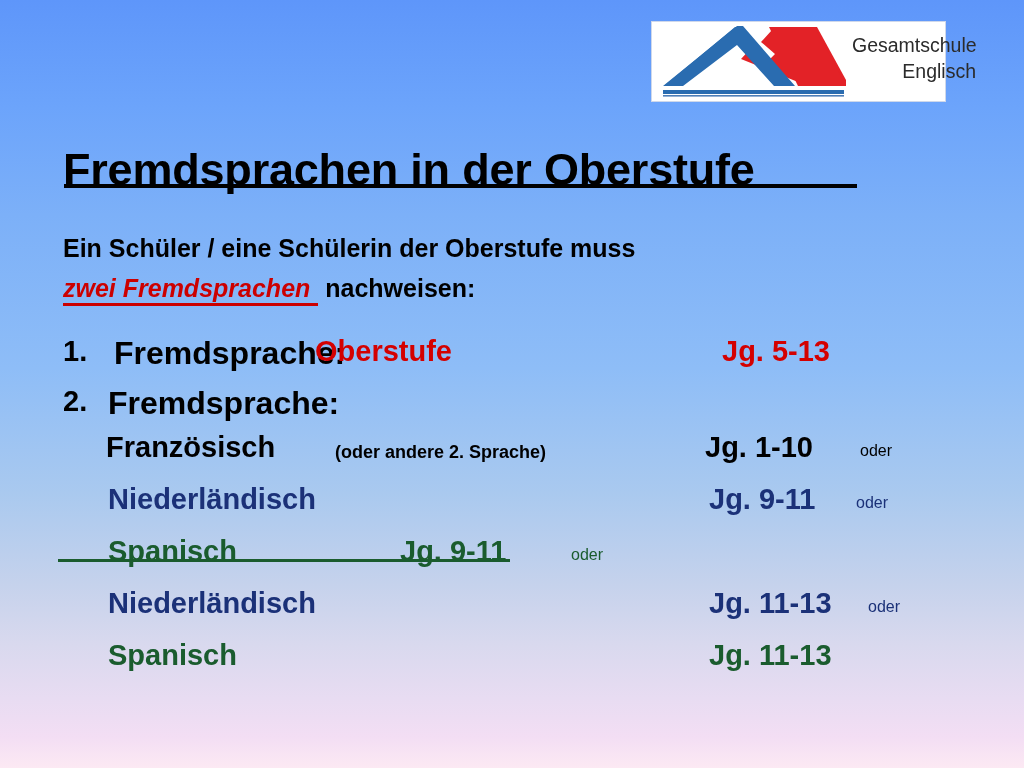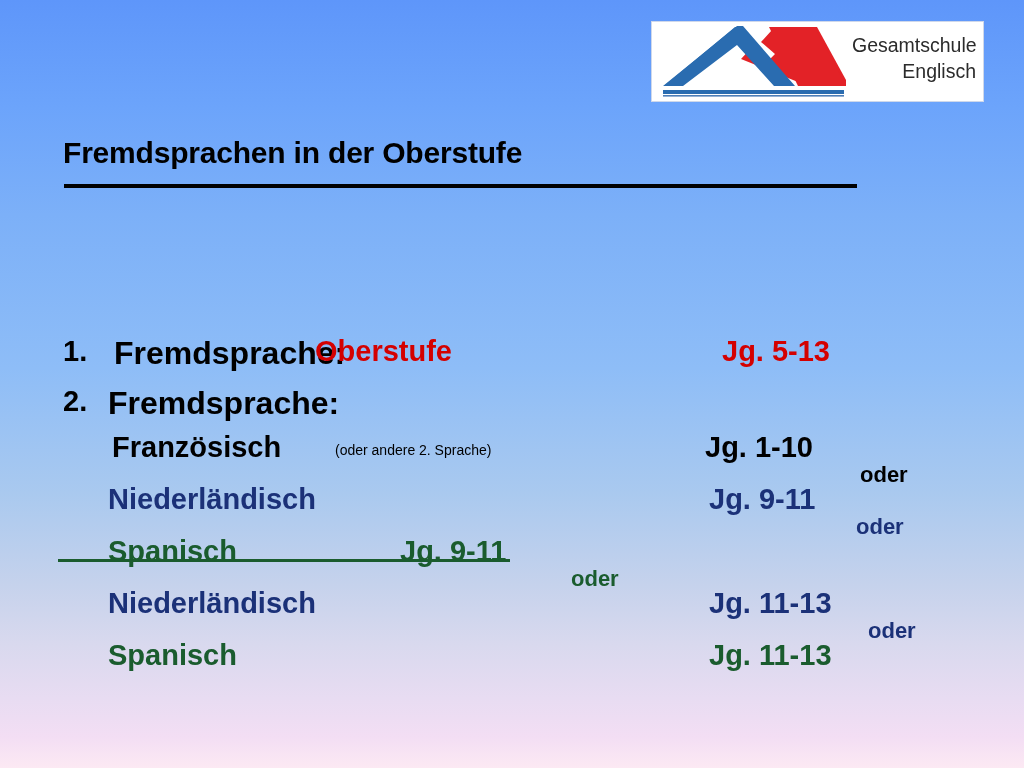--- a/index.html
+++ b/index.html
@@ -28,21 +28,21 @@
         #f3def4 96%,
         #fce9f3 100%);
     overflow: hidden;
   }
 
   
   #logo-box {
     position: absolute;
     left: 651px;
     top: 21px;
-    width: 333px;
+    width: 295px;
     height: 81px;
     background: #ffffff;
     border: 1px solid #cfd8ea;
     box-sizing: border-box;
   }
   #logo-mark {
     position: absolute;
     left: 9px;
     top: 2px;
     width: 185px;
@@ -58,22 +58,22 @@
     font-size: 19.5px;
     line-height: 26px;
     font-family: "Liberation Sans", sans-serif;
   }
   #logo-text .lt-line { display: block; white-space: nowrap; }
 
   
   #title {
     position: absolute;
     left: 63px;
-    top: 136px;
-    font-size: 30px;
+    top: 144px;
+    font-size: 45px;
     font-weight: bold;
     color: #000000;
     letter-spacing: -0.2px;
     white-space: nowrap;
   }
   #title-underline {
     position: absolute;
     left: 64px;
     top: 184px;
     width: 793px;
@@ -128,34 +128,33 @@
     font-weight: bold;
     color: #000000;
   }
   .lang {
     position: absolute;
     font-size: 29px;
     font-weight: bold;
   }
   .paren {
     position: absolute;
-    font-size: 14px;
+    font-size: 18px;
+    font-weight: bold;
+    color: #000000;
+  }
+  .jg {
+    position: absolute;
+    font-size: 29px;
+    font-weight: bold;
+  }
+  .oder {
+    position: absolute;
+    font-size: 16px;
     font-weight: normal;
-    color: #000000;
-  }
-  .jg {
-    position: absolute;
-    font-size: 29px;
-    font-weight: bold;
-  }
-  .oder {
-    position: absolute;
-    font-size: 22px;
-    font-weight: bold;
-    margin-top: 20px;
   }
   .c-black { color: #000000; }
   .c-red   { color: #d40000; }
   .c-navy  { color: #1b3178; }
   .c-green { color: #1a5c2e; }
 
   #strike-line {
     position: absolute;
     left: 58px;
     top: 559px;
@@ -180,37 +179,41 @@
     </svg>
     <div id="logo-text">
       <span class="lt-line">Gesamtschule</span>
       <span class="lt-line">Englisch</span>
     </div>
   </div>
 
   <div id="title">Fremdsprachen in der Oberstufe</div>
   <div id="title-underline"></div>
 
+  <div id="intro">
+    <span class="intro-line">Ein Schüler / eine Schülerin der Oberstufe muss</span>
+    <span class="intro-line"><span class="emph-red">zwei Fremdsprachen</span><span> nachweisen:</span></span>
+  </div>
 
   <div id="list">
 
     <div class="row" style="height:52px;">
       <span class="marker" style="left:0px;top:2px;">1.</span>
       <span class="lbl" style="left:51px;top:2px;">Fremdsprache:</span>
       <span class="lang c-red" style="left:252px;top:2px;">Oberstufe</span>
       <span class="jg c-red" style="left:659px;top:2px;text-align:center;">Jg. 5-13</span>
     </div>
 
     <div class="row" style="height:46px;">
       <span class="marker" style="left:0px;top:0px;">2.</span>
       <span class="lbl" style="left:45px;top:0px;">Fremdsprache:</span>
     </div>
 
     <div class="row" style="height:52px;">
-      <span class="lang c-black" style="left:49px;top:0px;">Französisch</span>
+      <span class="lang c-black" style="left:43px;top:0px;">Französisch</span>
       <span class="paren" style="left:272px;top:11px;">(oder andere 2. Sprache)</span>
       <span class="jg c-black" style="left:642px;top:0px;">Jg. 1-10</span>
       <span class="oder c-black" style="left:797px;top:11px;">oder</span>
     </div>
 
     <div class="row" style="height:52px;">
       <span class="lang c-navy" style="left:45px;top:0px;">Niederländisch</span>
       <span class="jg c-navy" style="left:646px;top:0px;">Jg. 9-11</span>
       <span class="oder c-navy" style="left:793px;top:11px;">oder</span>
     </div>

